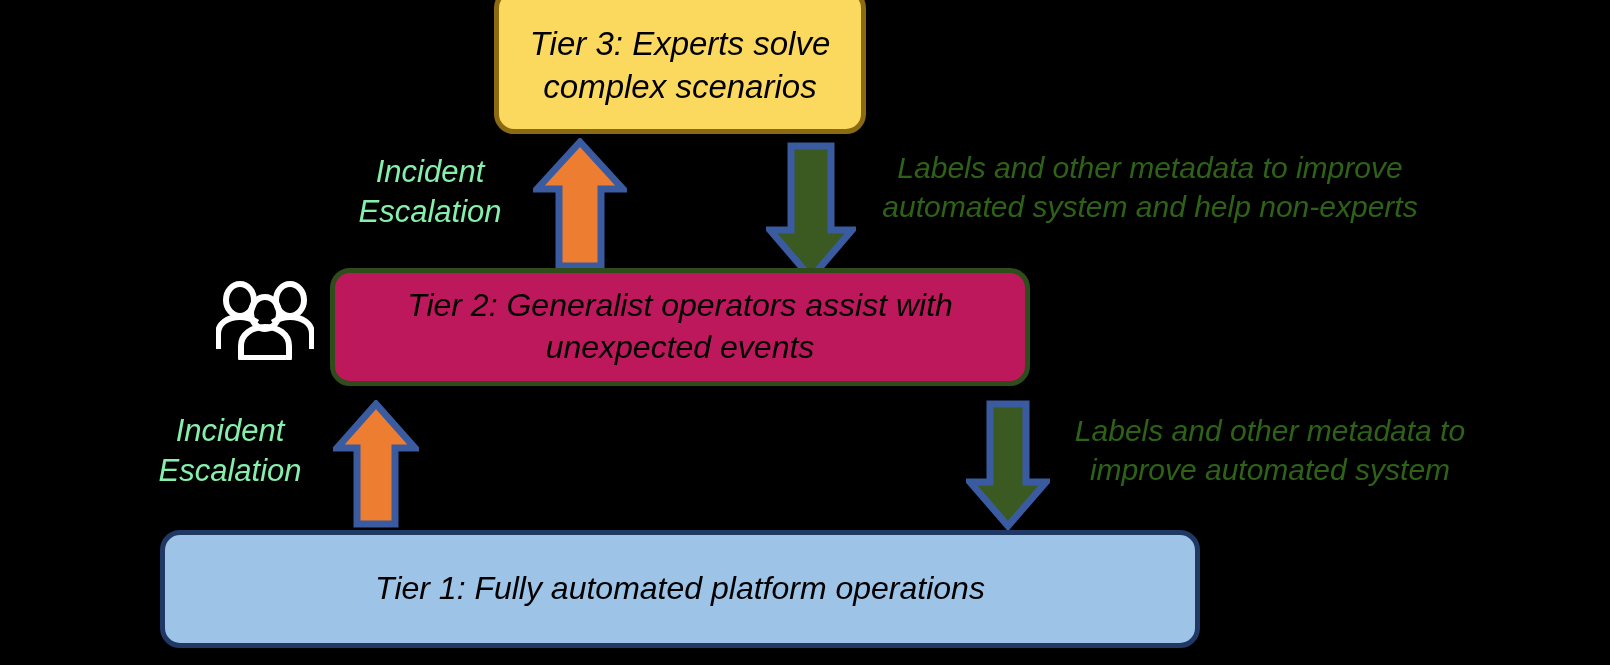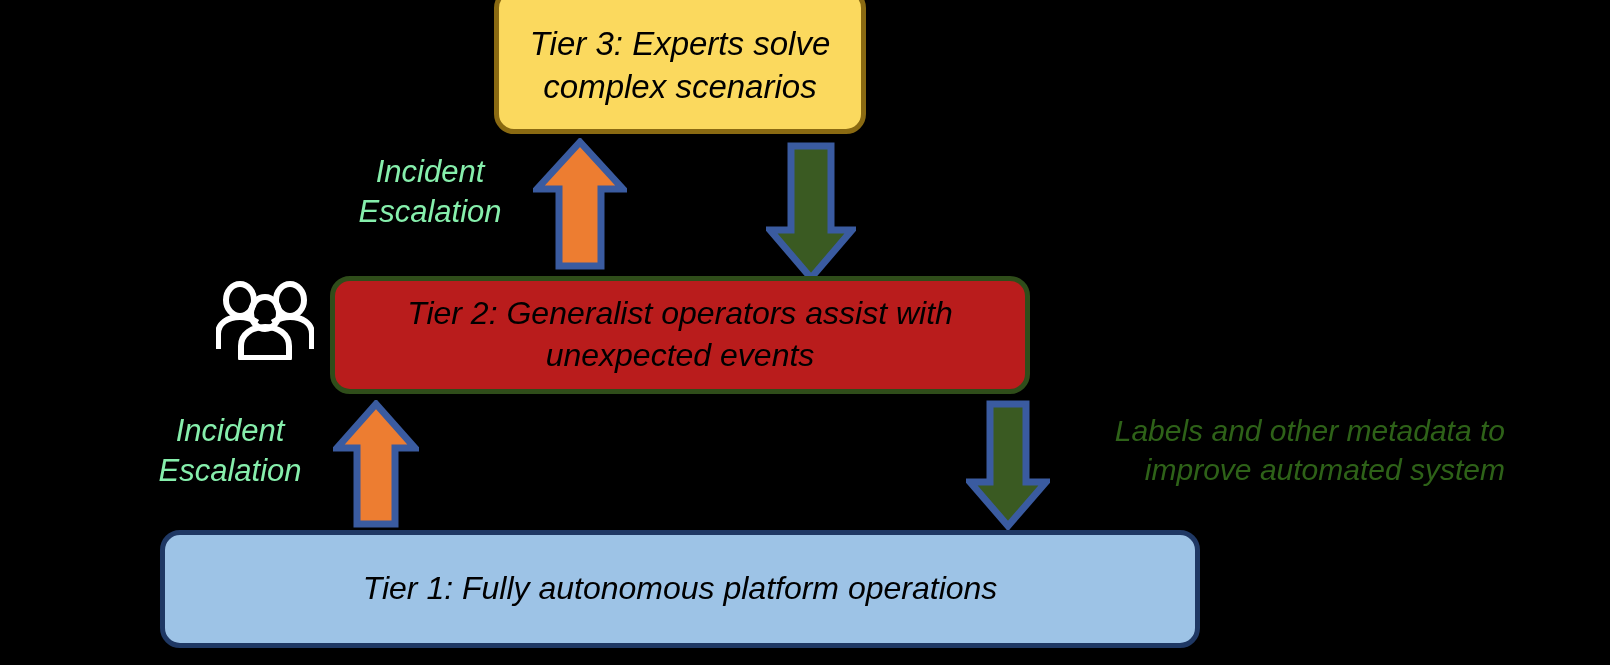--- a/index.html
+++ b/index.html
@@ -41,24 +41,24 @@
     height: 146px;
     background: #FBD95E;
     border: 5px solid #8A6A12;
     font-size: 33px;
     border-radius: 20px;
     padding-top: 10px;
   }
 
   #tier2-box {
     left: 330px;
-    top: 276px;
+    top: 268px;
     width: 700px;
     height: 118px;
-    background: #b91c1c;
+    background: #be185d;
     border: 5px solid #2F4D1A;
     font-size: 32px;
     border-radius: 20px;
   }
 
   #tier1-box {
     left: 160px;
     top: 530px;
     width: 1040px;
     height: 118px;
@@ -106,21 +106,21 @@
     left: 130px;
     top: 411px;
     width: 200px;
     text-align: center;
     font-size: 31px;
   }
   #label-metadata-bottom {
     left: 1035px;
     top: 411px;
     width: 470px;
-    text-align: right;
+    text-align: center;
     font-size: 30px;
   }
 
   
   #people-icon {
     position: absolute;
     left: 216px;
     top: 280px;
     width: 98px;
     height: 80px;
@@ -143,20 +143,22 @@
     </svg>
   </div>
   <div class="arrow-label label-orange" id="label-escalation-top">Incident
 Escalation</div>
 
   <div class="arrow" id="arrow-down-top">
     <svg width="90" height="140" viewBox="0 0 90 140" aria-hidden="true">
       <polygon points="45,136 86,88 65,88 65,4 25,4 25,88 4,88" fill="#3A5A22" stroke="#3A5BA0" stroke-width="7" stroke-linejoin="miter"></polygon>
     </svg>
   </div>
+  <div class="arrow-label label-green" id="label-metadata-top">Labels and other metadata to improve
+automated system and help non-experts</div>
 
   <div id="people-icon">
     <svg width="98" height="80" viewBox="0 0 98 80" aria-hidden="true">
 
       <ellipse cx="24" cy="20" rx="14" ry="16" fill="none" stroke="#FFFFFF" stroke-width="6"></ellipse>
       <path d="M2 66 v-12 c0-11 10-17 22-17 c6 0 11 1.5 15 4" fill="none" stroke="#FFFFFF" stroke-width="6" stroke-linecap="square"></path>
 
       <ellipse cx="74" cy="20" rx="14" ry="16" fill="none" stroke="#FFFFFF" stroke-width="6"></ellipse>
       <path d="M96 66 v-12 c0-11 -10-17 -22-17 c-6 0 -11 1.5 -15 4" fill="none" stroke="#FFFFFF" stroke-width="6" stroke-linecap="square"></path>
 
@@ -180,16 +182,16 @@
 
   <div class="arrow" id="arrow-down-bottom">
     <svg width="84" height="130" viewBox="0 0 84 130" aria-hidden="true">
       <polygon points="42,126 80,82 60,82 60,4 24,4 24,82 4,82" fill="#3A5A22" stroke="#3A5BA0" stroke-width="7" stroke-linejoin="miter"></polygon>
     </svg>
   </div>
   <div class="arrow-label label-green" id="label-metadata-bottom">Labels and other metadata to
 improve automated system</div>
 
   <div class="tier-box" id="tier1-box">
-    <span>Tier 1: Fully autonomous platform operations</span>
+    <span>Tier 1: Fully automated platform operations</span>
   </div>
 
 </div>
 
 </body></html>

